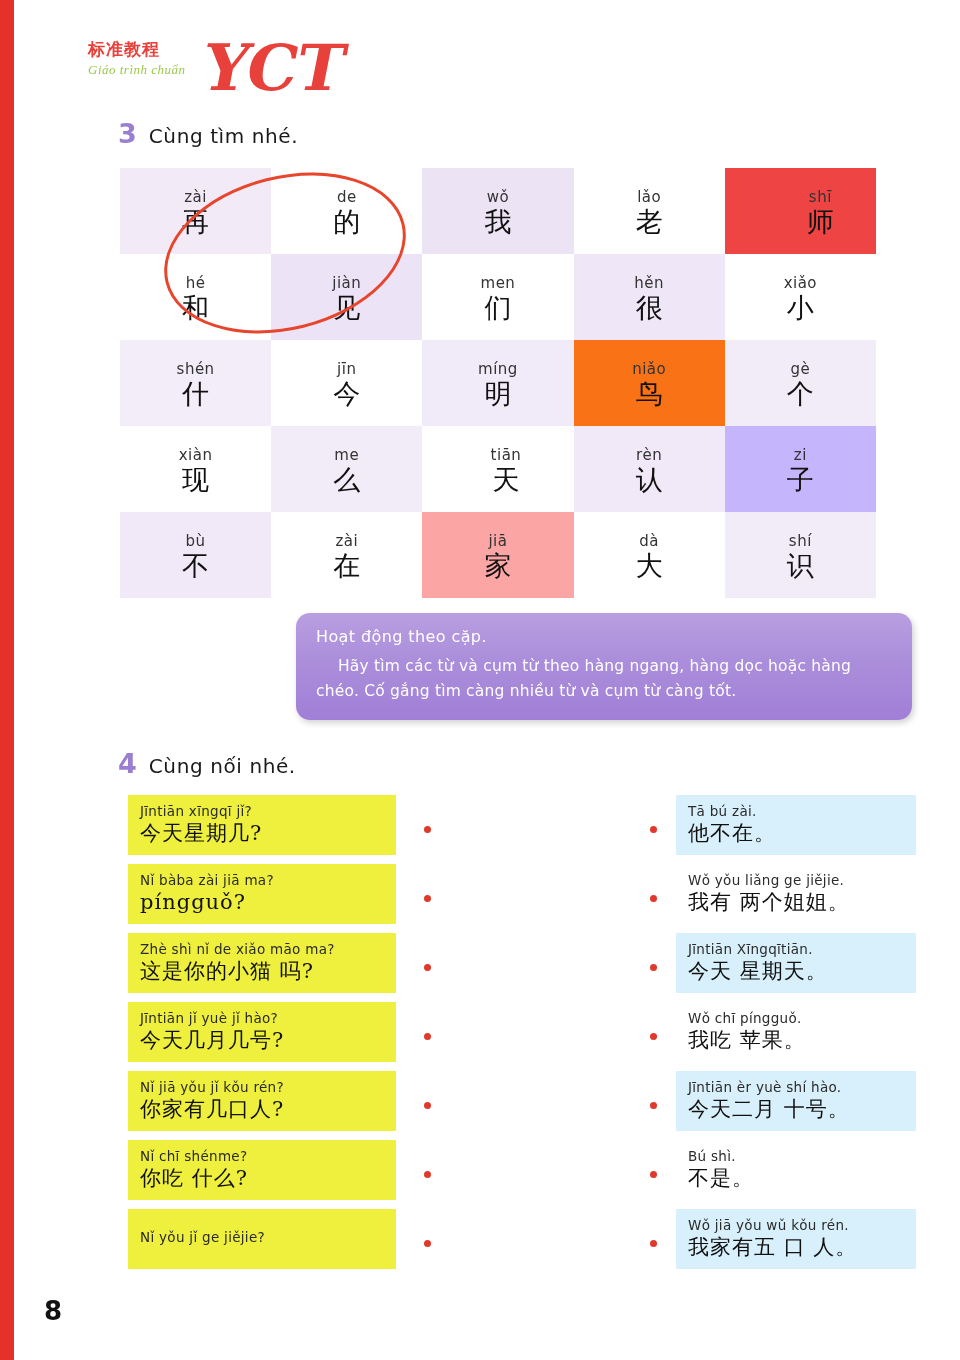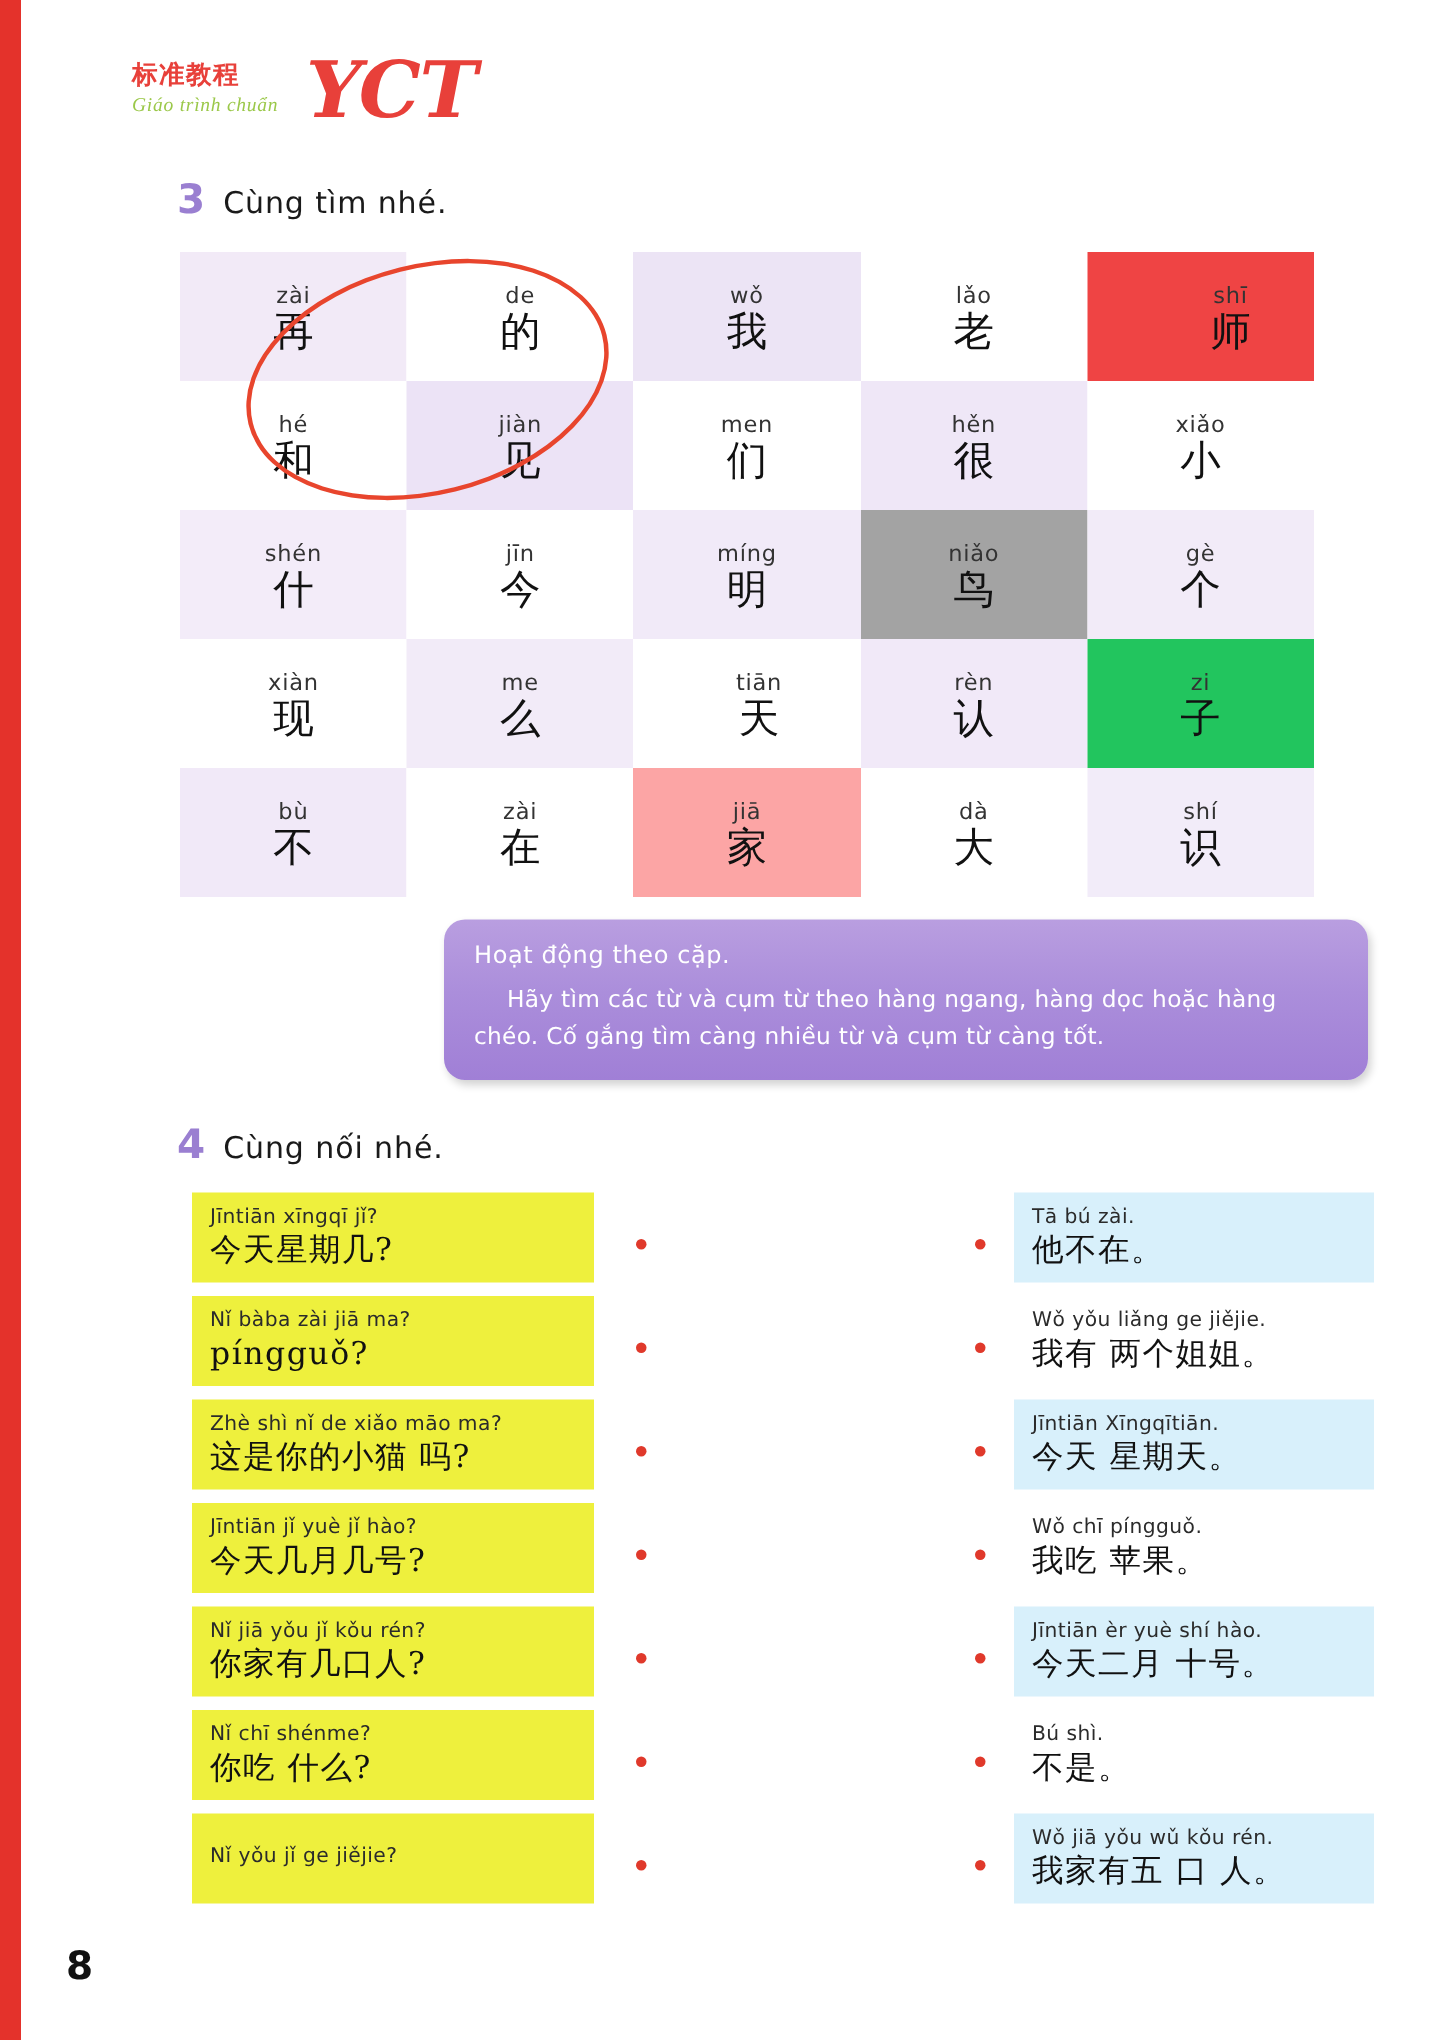--- a/index.html
+++ b/index.html
@@ -62,21 +62,21 @@
     font-size: 13px;
     color: #9bc84a;
     font-style: italic;
     font-family: "Liberation Serif", serif;
     letter-spacing: 0.5px;
   }
   .logo-yct {
     position: absolute;
     left: 116px;
     top: -4px;
-    font-size: 52px;
+    font-size: 64px;
     color: #e8403a;
     font-family: "DejaVu Serif", serif;
     font-style: italic;
     font-weight: bold;
     letter-spacing: -1px;
   }
 
   
   .sec-head {
     position: absolute;
@@ -314,21 +314,21 @@
         <div class="hz">什</div>
       </div>
       <div class="cell" style="background: rgb(255, 255, 255);">
         <div class="py">jīn</div>
         <div class="hz">今</div>
       </div>
       <div class="cell" style="background: rgb(241, 234, 248);">
         <div class="py">míng</div>
         <div class="hz">明</div>
       </div>
-      <div class="cell" style="background: #a3a3a3;">
+      <div class="cell" style="background: #f97316;">
         <div class="py">niǎo</div>
         <div class="hz">鸟</div>
       </div>
       <div class="cell" style="background: rgb(242, 235, 248);">
         <div class="py">gè</div>
         <div class="hz">个</div>
       </div>
       <div class="cell" style="background: rgb(255, 255, 255);">
         <div class="py">xiàn</div>
         <div class="hz">现</div>
@@ -338,21 +338,21 @@
         <div class="hz">么</div>
       </div>
       <div class="cell" style="background: rgb(255, 255, 255); margin-left: 16px;">
         <div class="py">tiān</div>
         <div class="hz">天</div>
       </div>
       <div class="cell" style="background: rgb(241, 233, 248);">
         <div class="py">rèn</div>
         <div class="hz">认</div>
       </div>
-      <div class="cell" style="background: #22c55e;">
+      <div class="cell" style="background: #c4b5fd;">
         <div class="py">zi</div>
         <div class="hz">子</div>
       </div>
       <div class="cell" style="background: rgb(241, 233, 248);">
         <div class="py">bù</div>
         <div class="hz">不</div>
       </div>
       <div class="cell" style="background: rgb(255, 255, 255);">
         <div class="py">zài</div>
         <div class="hz">在</div>

